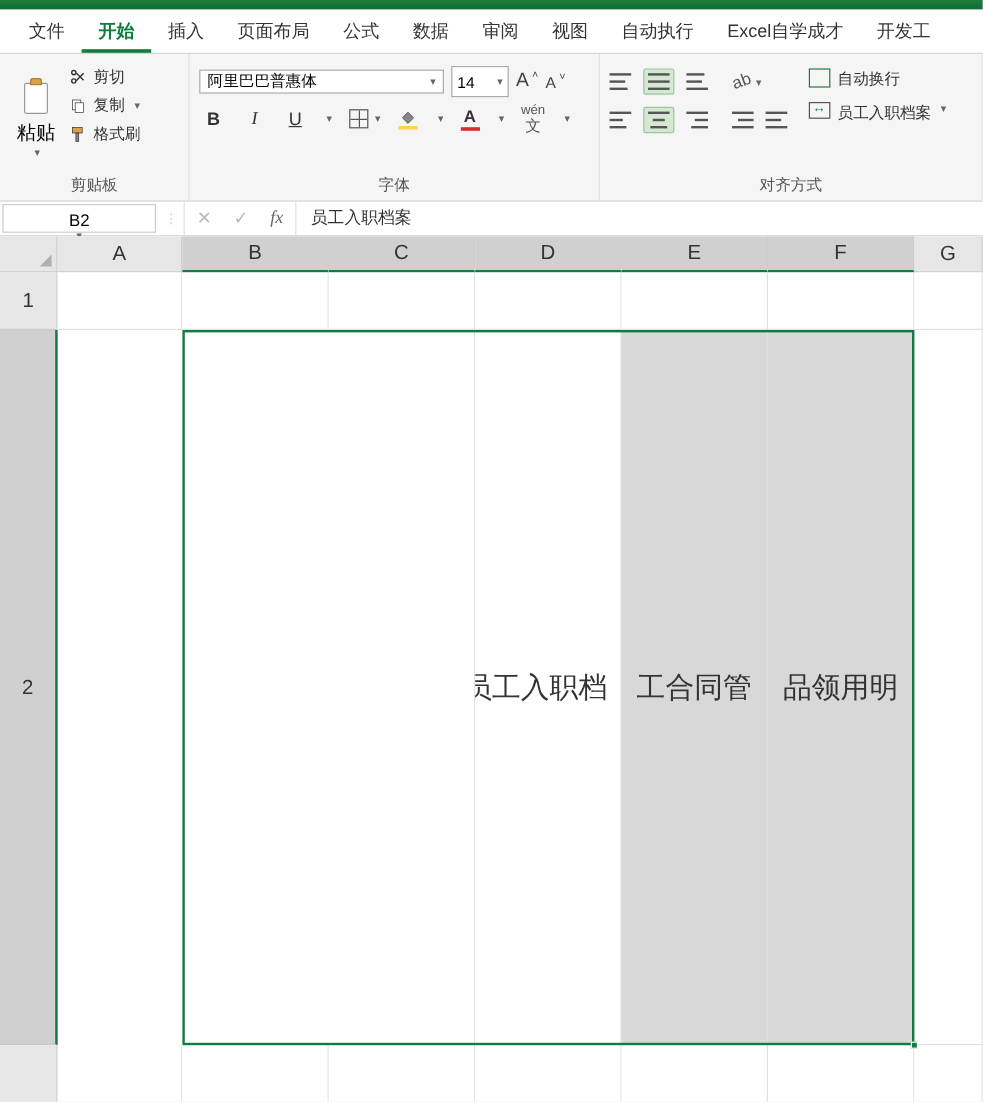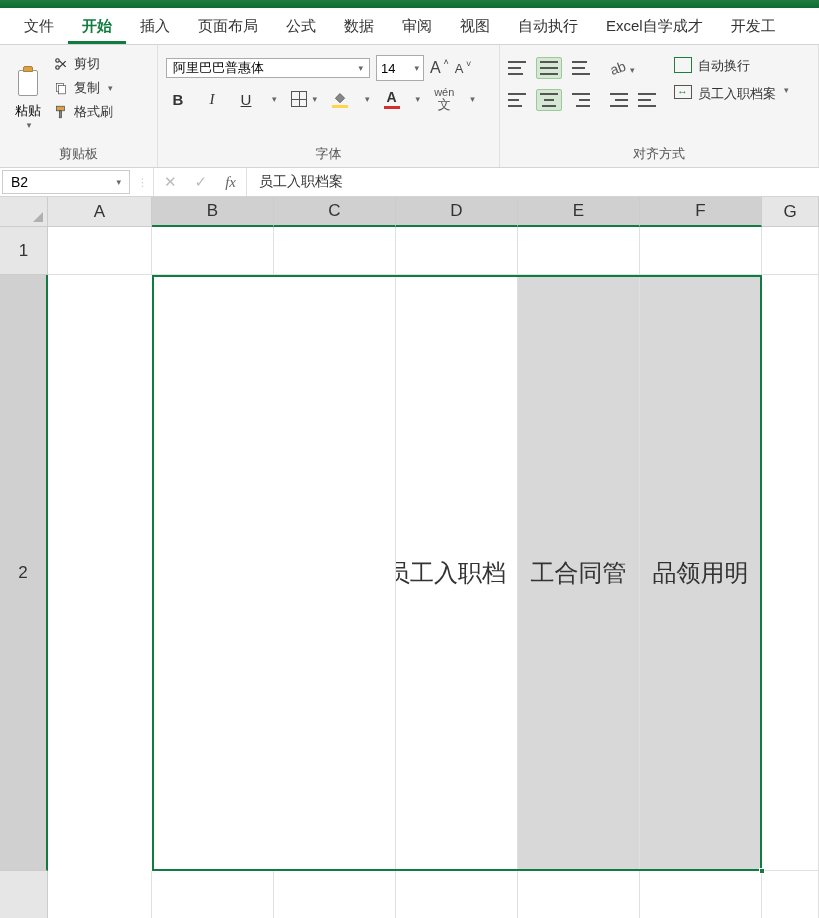--- a/index.html
+++ b/index.html
@@ -62,21 +62,21 @@
 .align-bot span:nth-child(1){width:85%} .align-bot span:nth-child(2){width:70%} .align-bot span:nth-child(3){width:100%}
 .align-mid-sel { background: #d4e8d4; padding: 3px; border: 1px solid #9bc99b; border-radius: 2px; }
 .orient-ico { font-size: 14px; color: #555; transform: rotate(-20deg); display: inline-block; }
 .wrap-row { display: flex; align-items: flex-start; gap: 6px; font-size: 13px; color: #333; }
 .wrap-ico { width: 18px; height: 16px; border: 1px solid #1e7e3e; position: relative; }
 .merge-ico { width: 18px; height: 14px; border: 1px solid #555; position: relative; }
 .merge-ico::after { content: "↔"; position: absolute; left: 2px; top: -2px; font-size: 11px; color: #1e7e3e; }
 
 
 .formula-bar { height: 29px; border-bottom: 1px solid #d4d4d4; display: flex; align-items: stretch; }
-.name-box { width: 128px; border: 1px solid #ccc; margin: 2px; display: flex; align-items: center; padding: 4px 8px; font-size: 14px; justify-content: space-between; background: #fff; }
+.name-box { width: 128px; border: 1px solid #ccc; margin: 2px; display: flex; align-items: center; padding: 4px 8px; font-size: 14px; justify-content: space-between; background: #fff; flex-direction: column; }
 .nb-drop { font-size: 9px; color: #666; }
 .fx-sep { width: 22px; display: flex; align-items: center; justify-content: center; color: #ccc; font-size: 11px; border-right: 1px solid #e0e0e0; }
 .fx-btns { display: flex; align-items: center; padding: 0 10px; gap: 18px; border-right: 1px solid #e0e0e0; }
 .fx-btns span { color: #bbb; font-size: 15px; }
 .fx-btns .fx { font-style: italic; color: #666; font-family: serif; }
 .formula-input { flex: 1; display: flex; align-items: center; padding: 0 12px; font-size: 14px; color: #333; }
 
 
 .grid-area { position: relative; height: 721px; background: #fff; }
 .corner { position: absolute; left: 0; top: 0; width: 48px; height: 30px; background: #e6e6e6; border-right: 1px solid #ccc; border-bottom: 1px solid #ccc; }
@@ -123,21 +123,21 @@
 
 <div class="ribbon">
 
   <div class="group" style="width:158px">
     <div class="group-content">
       <div class="clip-left">
         <div class="paste-icon">
           <div class="paste-board"></div>
             <div class="paste-clip"></div>
         </div>
-        <div style="font-size:13px;margin-top:4px">粘贴</div>
+        <div style="font-size:16px;margin-top:4px">粘贴</div>
         <div class="mini-drop">▾</div>
       </div>
       <div class="clip-right">
         <div class="clip-row">
           <svg width="14" height="14" viewBox="0 0 24 24">
               <path d="M9.5 6.5 L20 17 M20 7 L9.5 17.5" stroke="#333" stroke-width="2" fill="none"></path>
               <circle cx="6" cy="6" r="3" stroke="#333" stroke-width="2" fill="none"></circle>
               <circle cx="6" cy="18" r="3" stroke="#333" stroke-width="2" fill="none"></circle>
             </svg>
           <span>剪切</span>

